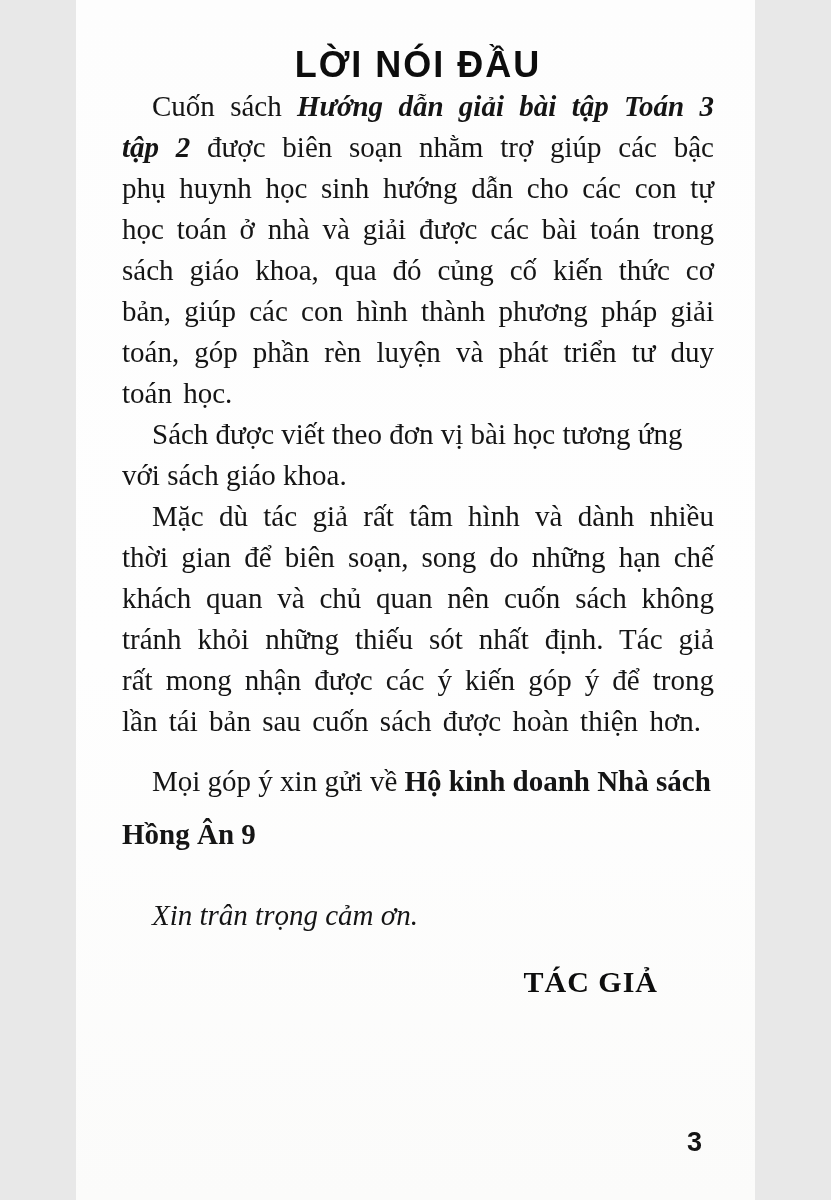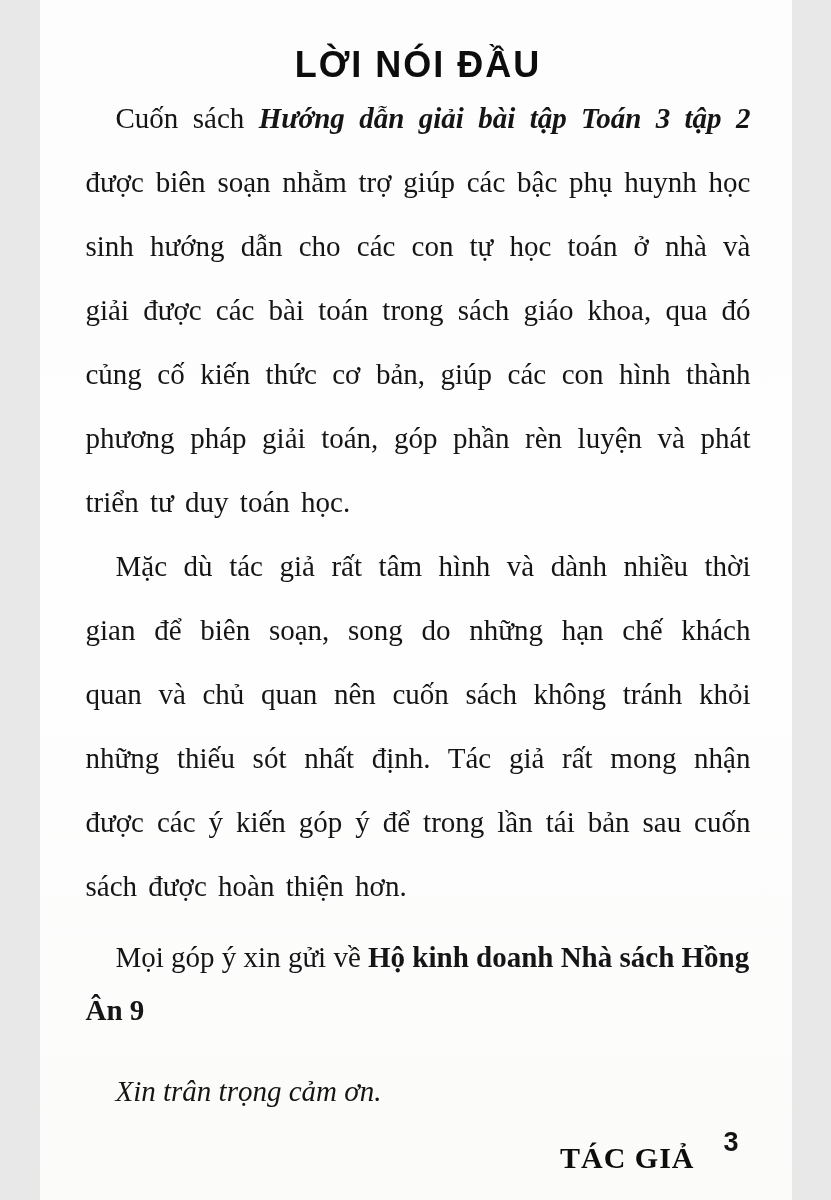--- a/index.html
+++ b/index.html
@@ -2,21 +2,21 @@
 <html lang="vi"><head>
 <meta charset="utf-8">
 <style>
   html, body {
     margin: 0;
     padding: 0;
     background: #e8e8e8;
   }
   .page {
     position: relative;
-    width: 752px;
+    width: 679px;
     height: 1200px;
     margin: 0 auto;
     background: #fefefe;
     background-image: linear-gradient(180deg, #fdfdfd 0%, #fefefe 55%, #fbfbfa 100%);
     color: #111;
     font-family: "Liberation Serif", "DejaVu Serif", serif;
     box-sizing: border-box;
     padding: 44px 41px 8px 46px;
     overflow: hidden;
   }
@@ -24,21 +24,21 @@
     font-family: "Liberation Sans", "DejaVu Sans", sans-serif;
     font-size: 36px;
     font-weight: 700;
     letter-spacing: 2px;
     text-align: center;
     margin: 0 0 0 0;
     color: #0d0d0d;
   }
   p.body {
     font-size: 29px;
-    line-height: 64px;
+    line-height: 41px;
     margin: 0;
     color: #151515;
   }
   .justify {
     text-align: justify;
     text-justify: inter-word;
     word-spacing: 0.14em;
   }
   .indent { text-indent: 30px; }
   .p1 { margin-top: 47px; }
@@ -76,20 +76,21 @@
 </style>
 </head>
 <body>
 
 <div class="page">
 
   <h1 class="title">LỜI NÓI ĐẦU</h1>
 
   <p class="body justify indent p1"><span>Cuốn sách </span><span class="book-title">Hướng dẫn giải bài tập Toán 3 tập 2</span><span> được biên soạn nhằm trợ giúp các bậc phụ huynh học sinh hướng dẫn cho các con tự học toán ở nhà và giải được các bài toán trong sách giáo khoa, qua đó củng cố kiến thức cơ bản, giúp các con hình thành phương pháp giải toán, góp phần rèn luyện và phát triển tư duy toán học.</span></p>
 
+  <p class="body indent p2">Sách được viết theo đơn vị bài học tương ứng với sách giáo khoa.</p>
 
   <p class="body justify indent p3">Mặc dù tác giả rất tâm hình và dành nhiều thời gian để biên soạn, song do những hạn chế khách quan và chủ quan nên cuốn sách không tránh khỏi những thiếu sót nhất định. Tác giả rất mong nhận được các ý kiến góp ý để trong lần tái bản sau cuốn sách được hoàn thiện hơn.</p>
 
   <div class="contact">
     <p class="body indent"><span>Mọi góp ý xin gửi về </span><span class="bold">Hộ kinh doanh Nhà sách Hồng Ân 9</span></p>
 
 
   </div>
 
   <p class="closing indent">Xin trân trọng cảm ơn.</p>

